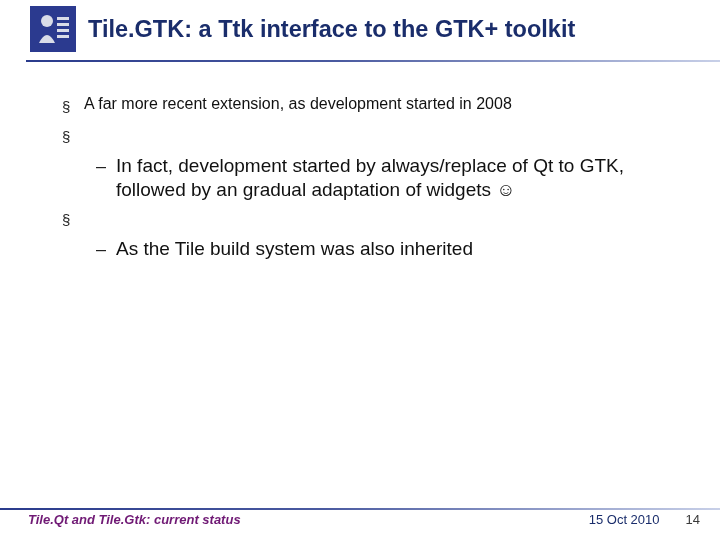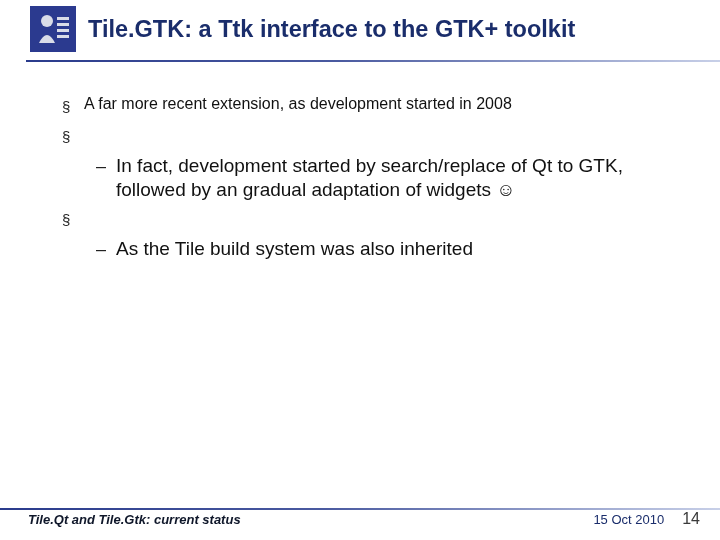--- a/index.html
+++ b/index.html
@@ -29,23 +29,23 @@
   .smiley { font-family: Arial, sans-serif; }
   .footer {
     position: absolute; left: 0; right: 0; bottom: 0; height: 34px;
     display: flex; align-items: center; justify-content: space-between;
     padding: 0 20px 8px 28px;
   }
   .footer-bar {
     position: absolute; left: 0; right: 0; bottom: 30px; height: 2px;
     background: linear-gradient(to right, #2a3b8c 0%, #4a5aa0 45%, #c8d0e8 100%);
   }
-  .footer .left { color: #0f172a; font-weight: bold; font-style: italic; font-size: 13px; }
-  .footer .right { color: #1a2d6b; font-size: 13px; display: flex; gap: 18px; align-items: baseline; }
-  .footer .pagenum { color: #3a3a3a; font-size: 16px; }
+  .footer .left { color: #701a75; font-weight: bold; font-style: italic; font-size: 13px; }
+  .footer .right { color: #1a2d6b; font-size: 13px; display: flex; gap: 26px; align-items: baseline; }
+  .footer .pagenum { color: #3a3a3a; font-size: 13px; }
 </style>
 </head>
 <body>
 
 <div class="slide">
   <div class="header">
     <div class="logo">
       <svg viewBox="0 0 40 40">
         <rect x="0" y="0" width="40" height="40" fill="#2b3a8f"></rect>
         <circle cx="14" cy="12" r="6" fill="#d9dce8"></circle>
@@ -63,21 +63,21 @@
   <div class="content">
     <div class="b1">
       <div class="mark">§</div>
       <div class="txt">A far more recent extension, as development started in 2008</div>
     </div>
     <div class="b1">
       <div class="mark">§</div>
     </div>
     <div class="b2">
       <div class="mark">–</div>
-      <div class="txt smiley">In fact, development started by search/replace of Qt to GTK, followed by an gradual adaptation of widgets ☺</div>
+      <div class="txt smiley">In fact, development started by always/replace of Qt to GTK, followed by an gradual adaptation of widgets ☺</div>
     </div>
     <div class="b1">
       <div class="mark">§</div>
     </div>
     <div class="b2">
       <div class="mark">–</div>
       <div class="txt">As the Tile build system was also inherited</div>
     </div>
   </div>
 

